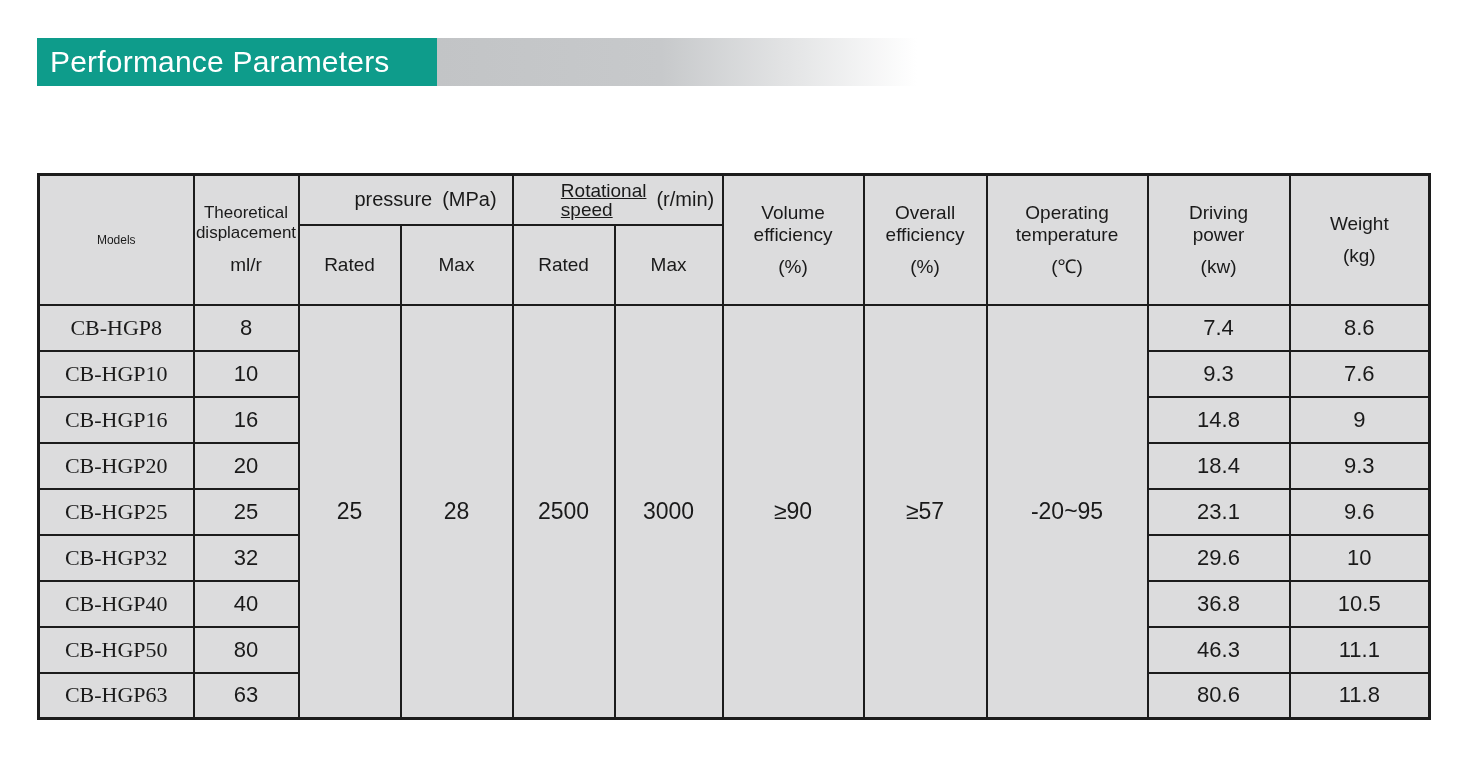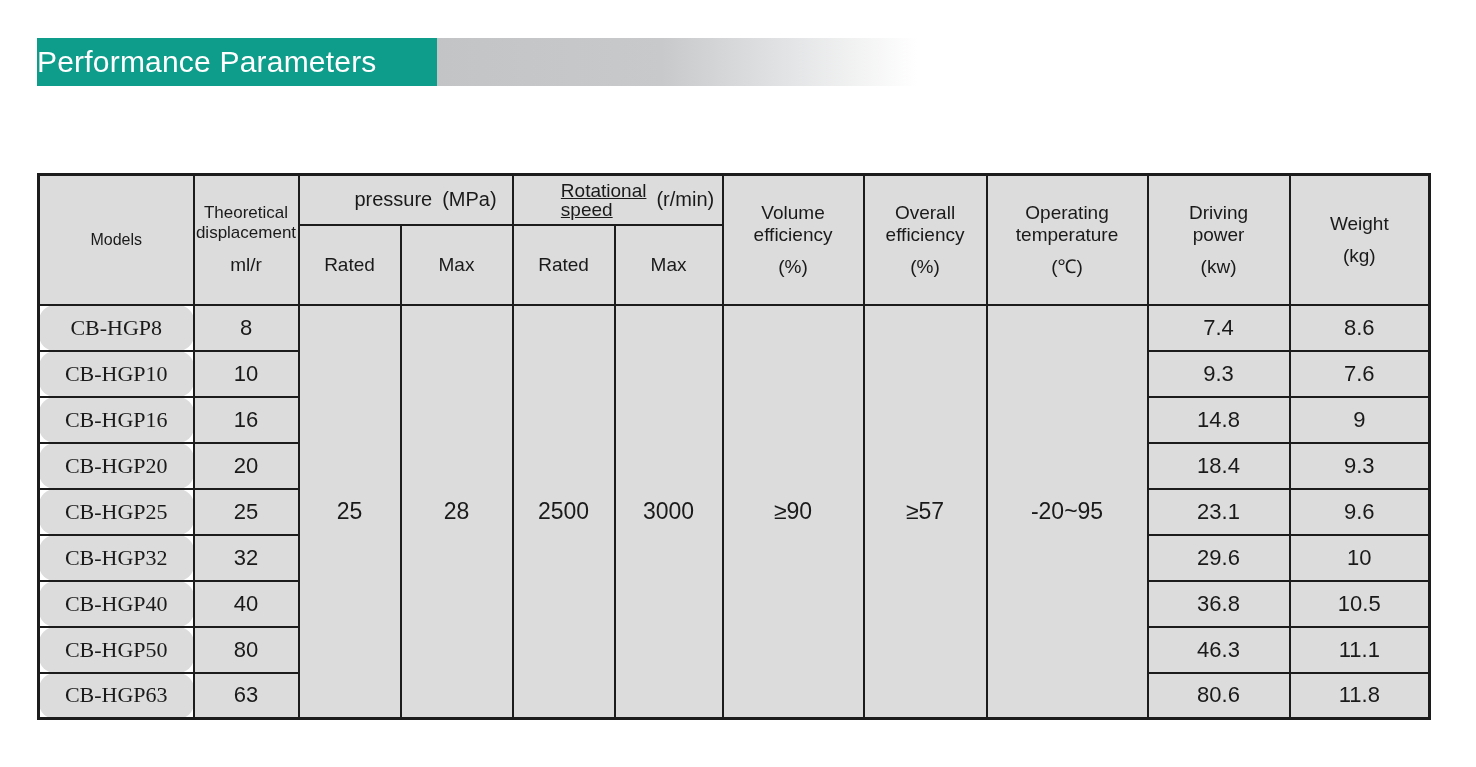--- a/index.html
+++ b/index.html
@@ -3,21 +3,21 @@
 <meta charset="utf-8">
 <style>
   html,body{margin:0;padding:0;}
   body{
     width:1476px;height:767px;background:#ffffff;position:relative;
     font-family:"Liberation Sans", sans-serif;color:#1a1a1a;overflow:hidden;
   }
   .banner{
     position:absolute;left:37px;top:38px;width:410px;height:48px;
     background:#0e9c8b;color:#ffffff;display:flex;align-items:center;
-    box-sizing:border-box;font-size:30px;letter-spacing:.2px;
+    padding-left:13px;box-sizing:border-box;font-size:30px;letter-spacing:.2px;
   }
   .fadebar{
     position:absolute;left:437px;top:38px;width:500px;height:48px;
     background:linear-gradient(90deg,#c2c4c6 0%,#c7c9cb 45%,#ffffff 96%);
   }
   table.spec{
     position:absolute;left:37px;top:173px;width:1391px;
     border-collapse:collapse;table-layout:fixed;
     background:#ffffff;
   }
@@ -25,26 +25,26 @@
     border:2px solid #1c1c1c;background:#dcdcdd;
     text-align:center;vertical-align:middle;padding:0;
     font-weight:normal;color:#1a1a1a;
   }
   table.spec{border:3px solid #1c1c1c;}
   tr.group-row{height:50px;}
   tr.sub-row{height:80px;}
   tr.data-row{height:46px;}
   .hdr{font-size:19px;line-height:1.12;}
   .hdr .unit{display:block;margin-top:11px;font-size:19px;}
-  .models-cell{font-size:16px;}
+  .models-cell{font-size:12px;}
   .disp-cell{font-size:17px;line-height:1.15;}
   .disp-cell .unit{display:block;margin-top:12px;font-size:19px;}
   .group-flex{display:flex;align-items:center;justify-content:center;gap:10px;font-size:20px;padding-left:40px;}
   .group-flex .stack{text-align:left;line-height:1.0;font-size:19px;text-decoration:underline;}
-  .model{font-family:"Liberation Serif", serif;font-size:22px;color:#111;border-radius:16px;}
+  .model{font-family:"Liberation Serif", serif;font-size:22px;color:#111;}
   .num{font-size:22px;font-weight:600;color:#111;}
   .merged{font-size:23px;font-weight:600;color:#111;}
 </style>
 </head>
 <body>
 
 <div class="banner">
   <span>Performance Parameters</span>
 </div>
 <div class="fadebar"></div>

